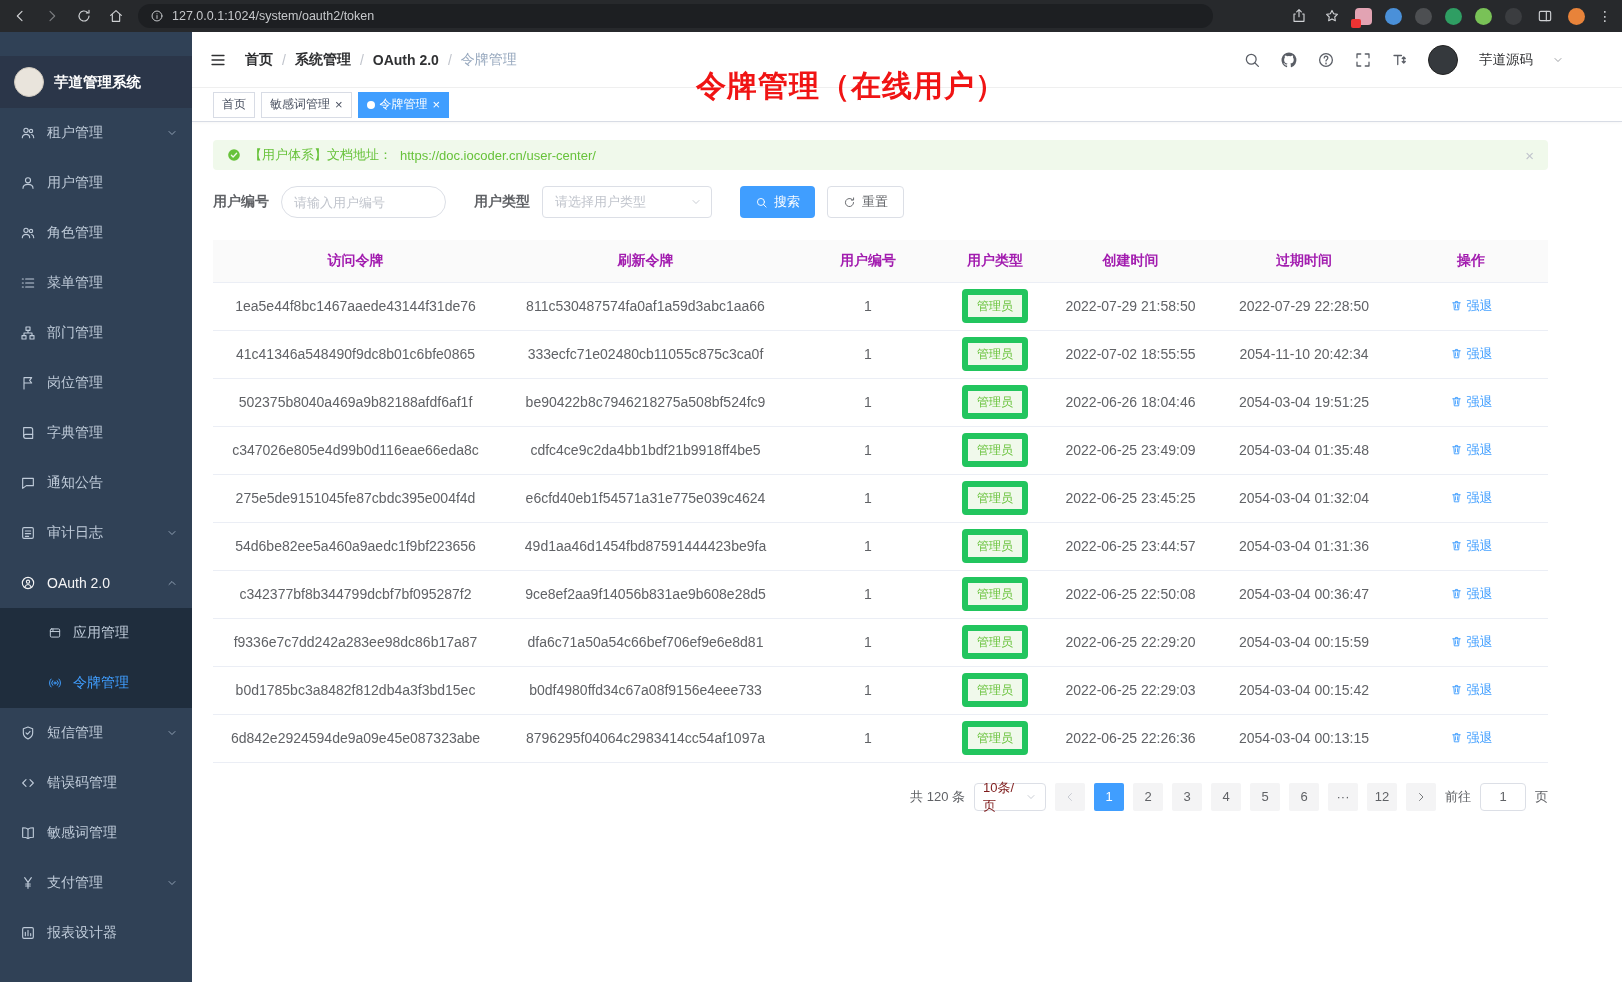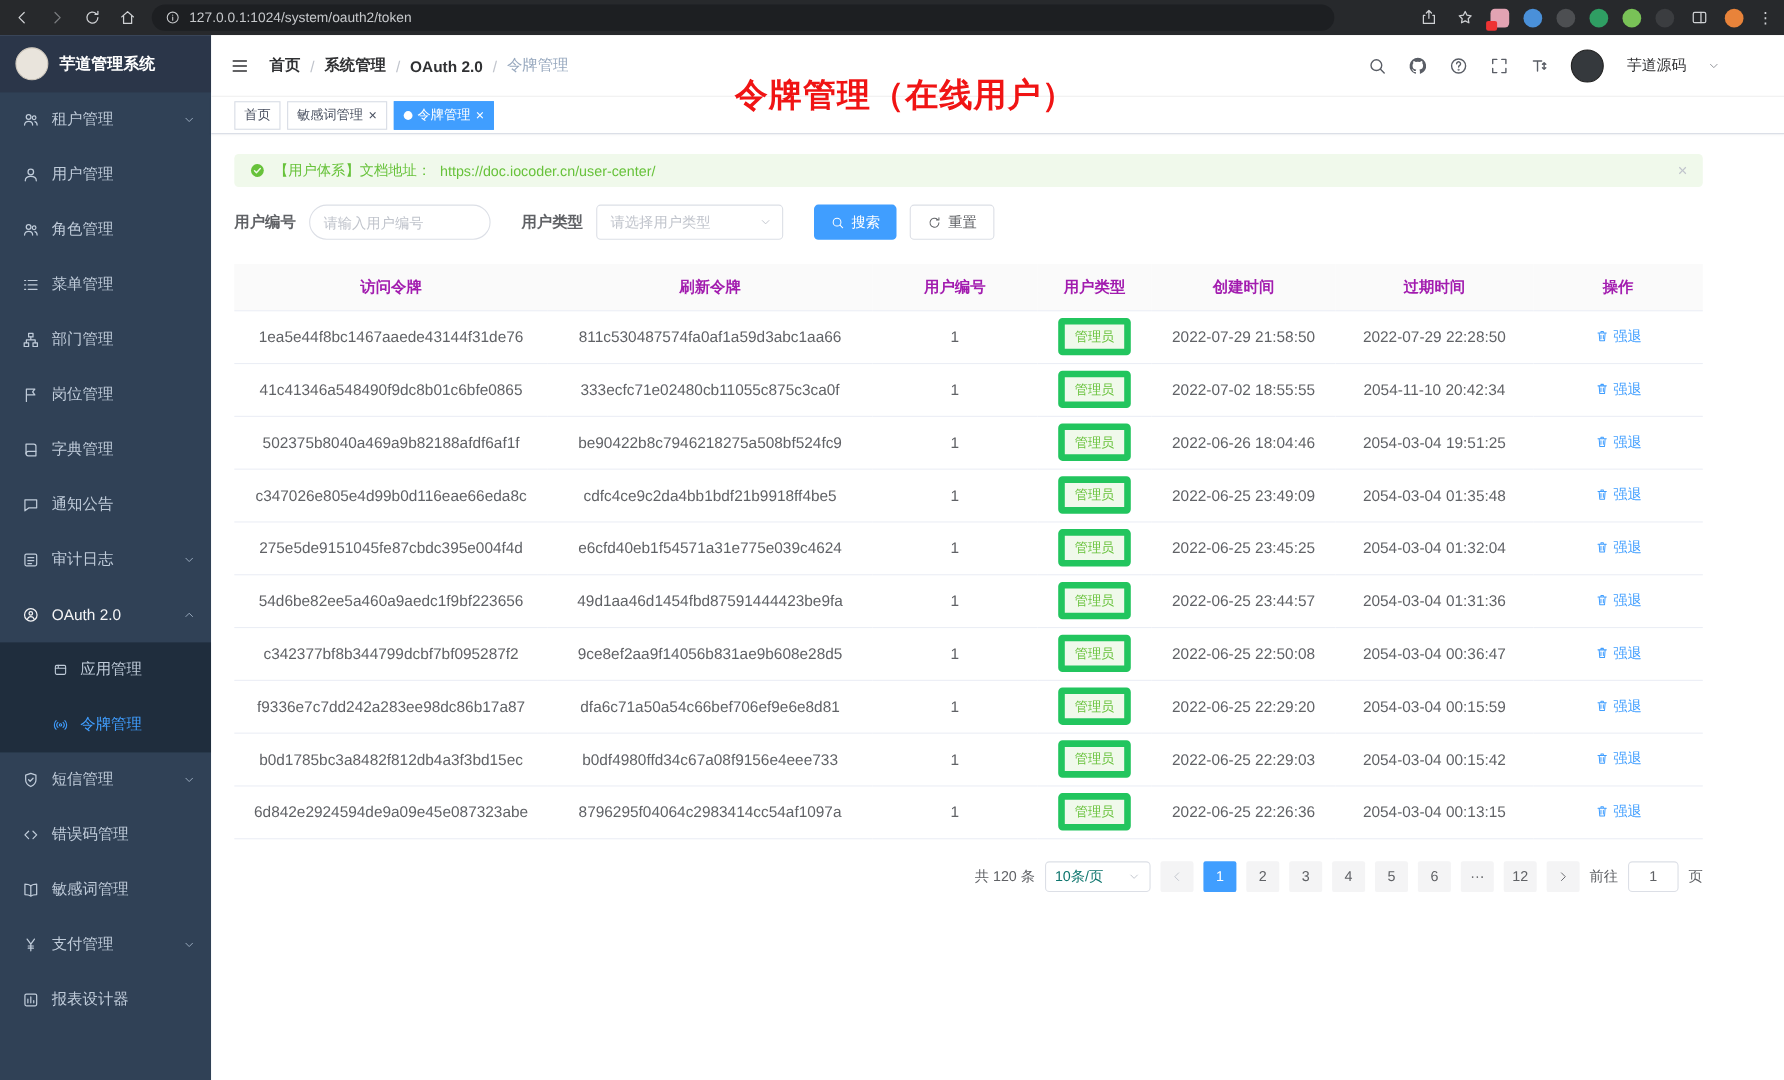--- a/index.html
+++ b/index.html
@@ -25,21 +25,21 @@
   .extdot { width:17px; height:17px; border-radius:50%; display:inline-block; position:relative; cursor:pointer; }
   .extsq  { width:17px; height:17px; border-radius:4px; display:inline-block; position:relative; cursor:pointer; }
   .badge { position:absolute; left:-4px; bottom:-3px; width:10px; height:9px; background:#e33; border-radius:2px; }
   .vdots { color:#cfd1d4; font-size:14px; cursor:pointer; }
 
   
   .app { display:flex; height:950px; }
 
   
   .sidebar { width:192px; flex-shrink:0; background:#304156; color:#bfcbd9; display:flex; flex-direction:column; overflow:hidden; }
-  .logo { height:52px; display:flex; align-items:center; gap:10px; padding:0 14px; background:#2b3649; flex-shrink:0; }
+  .logo { height:52px; display:flex; align-items:center; gap:10px; padding:0 14px; background:#2b3649; flex-shrink:0;margin-top:24px; }
   .logo-avatar { width:30px; height:30px; border-radius:50%; background:#e9e4dc; border:1px solid #cfc8bd; flex-shrink:0; }
   .logo-title { color:#fff; font-weight:bold; font-size:14.5px; white-space:nowrap; }
   .menu { flex:1; }
   .menu-item { height:50px; display:flex; align-items:center; gap:11px; padding:0 14px 0 20px; font-size:14px; cursor:pointer; white-space:nowrap; }
   .menu-item .arrow { margin-left:auto; color:#9fb0c3; }
   .menu-item.parent-open { color:#f4f4f5; }
   .submenu { background:#1f2d3d; }
   .submenu .menu-item { padding-left:48px; }
   .menu-item.active { color:#409eff; }
 
@@ -82,29 +82,29 @@
 
   
   .token-table { width:100%; border-collapse:collapse; table-layout:fixed; margin-top:22px; font-size:14px; color:#606266; }
   .token-table th { height:42px; background:#fafafa; border-bottom:1px solid #ebeef5; font-weight:bold; color:#a21caf; text-align:center; font-size:14px; }
   .token-table td { height:48px; border-bottom:1px solid #ebeef5; text-align:center; overflow:hidden; white-space:nowrap; }
   .tag-success { display:inline-block; background:#f0f9eb; border:6px solid #22c55e; color:#67c23a; border-radius:4px; font-size:12px; padding:3px 9px; line-height:16px; }
   .action-link { color:#409eff; font-size:13px; display:inline-flex; align-items:center; gap:4px; cursor:pointer; text-decoration:none; }
 
   
   .pagination { display:flex; align-items:center; justify-content:flex-end; gap:9px; margin-top:20px; font-size:13px; color:#606266; }
-  .size-select { width:96px; height:28px; border:1px solid #dcdfe6; border-radius:4px; display:flex; align-items:center; justify-content:space-between; padding:0 8px; color:#0f766e; cursor:pointer; }
+  .size-select { width:72px; height:28px; border:1px solid #dcdfe6; border-radius:4px; display:flex; align-items:center; justify-content:space-between; padding:0 8px; color:#7f1d1d; cursor:pointer; }
   .page-btn { min-width:30px; height:28px; background:#f4f4f5; border:none; border-radius:2px; color:#606266; font-size:13px; display:inline-flex; align-items:center; justify-content:center; cursor:pointer; font-family:inherit; padding:0 4px; }
   .page-btn.active { background:#409eff; color:#fff; }
   .page-btn.disabled { color:#c0c4cc; cursor:default; }
   .pages { display:flex; gap:9px; }
   .goto-input { width:46px; height:28px; border:1px solid #dcdfe6; border-radius:4px; text-align:center; font-size:13px; color:#606266; outline:none; font-family:inherit; }
 
   
-  .annotation { position:absolute; left:668px; top:66px; color:#f01414; font-size:30px; font-weight:bold; letter-spacing:1px; white-space:nowrap; z-index:10; }
+  .annotation { position:absolute; left:696px; top:66px; color:#f01414; font-size:30px; font-weight:bold; letter-spacing:1px; white-space:nowrap; z-index:10; }
 </style>
 </head>
 <body>
 
 <div class="screen">
 
   <div class="chrome">
     <span class="navic">
         <svg class="ic ic16" viewBox="0 0 24 24">
           <path d="M15 5l-7 7 7 7"></path>

